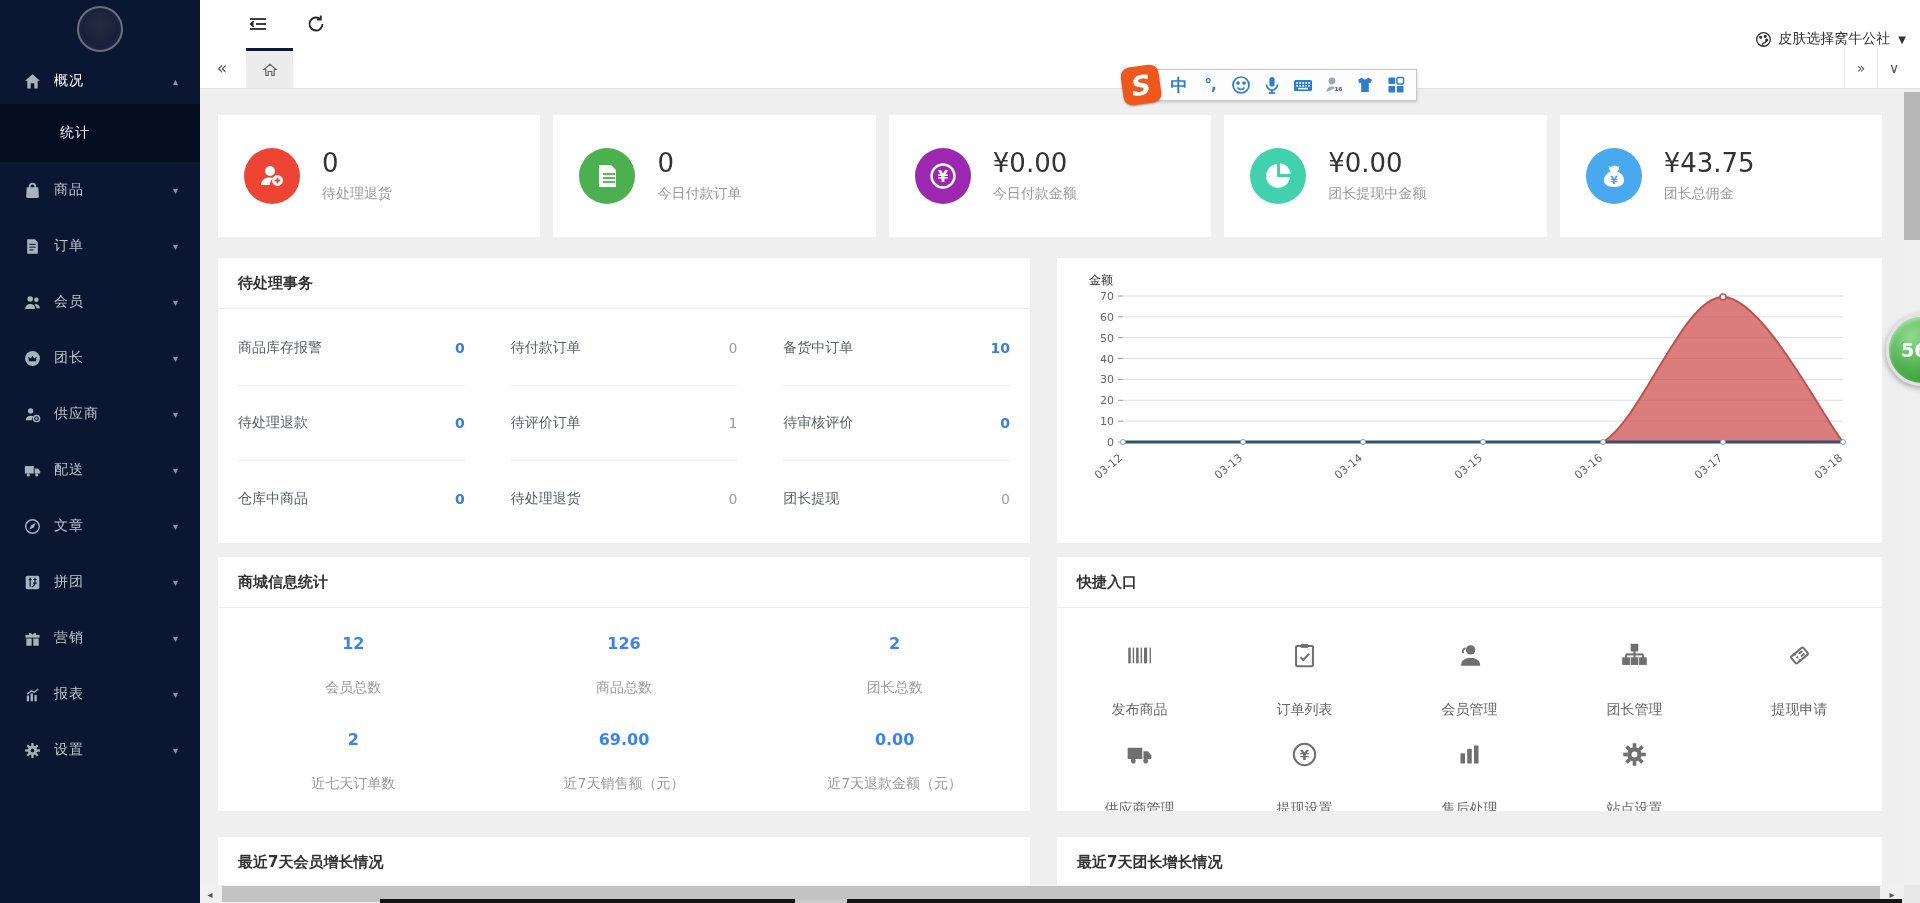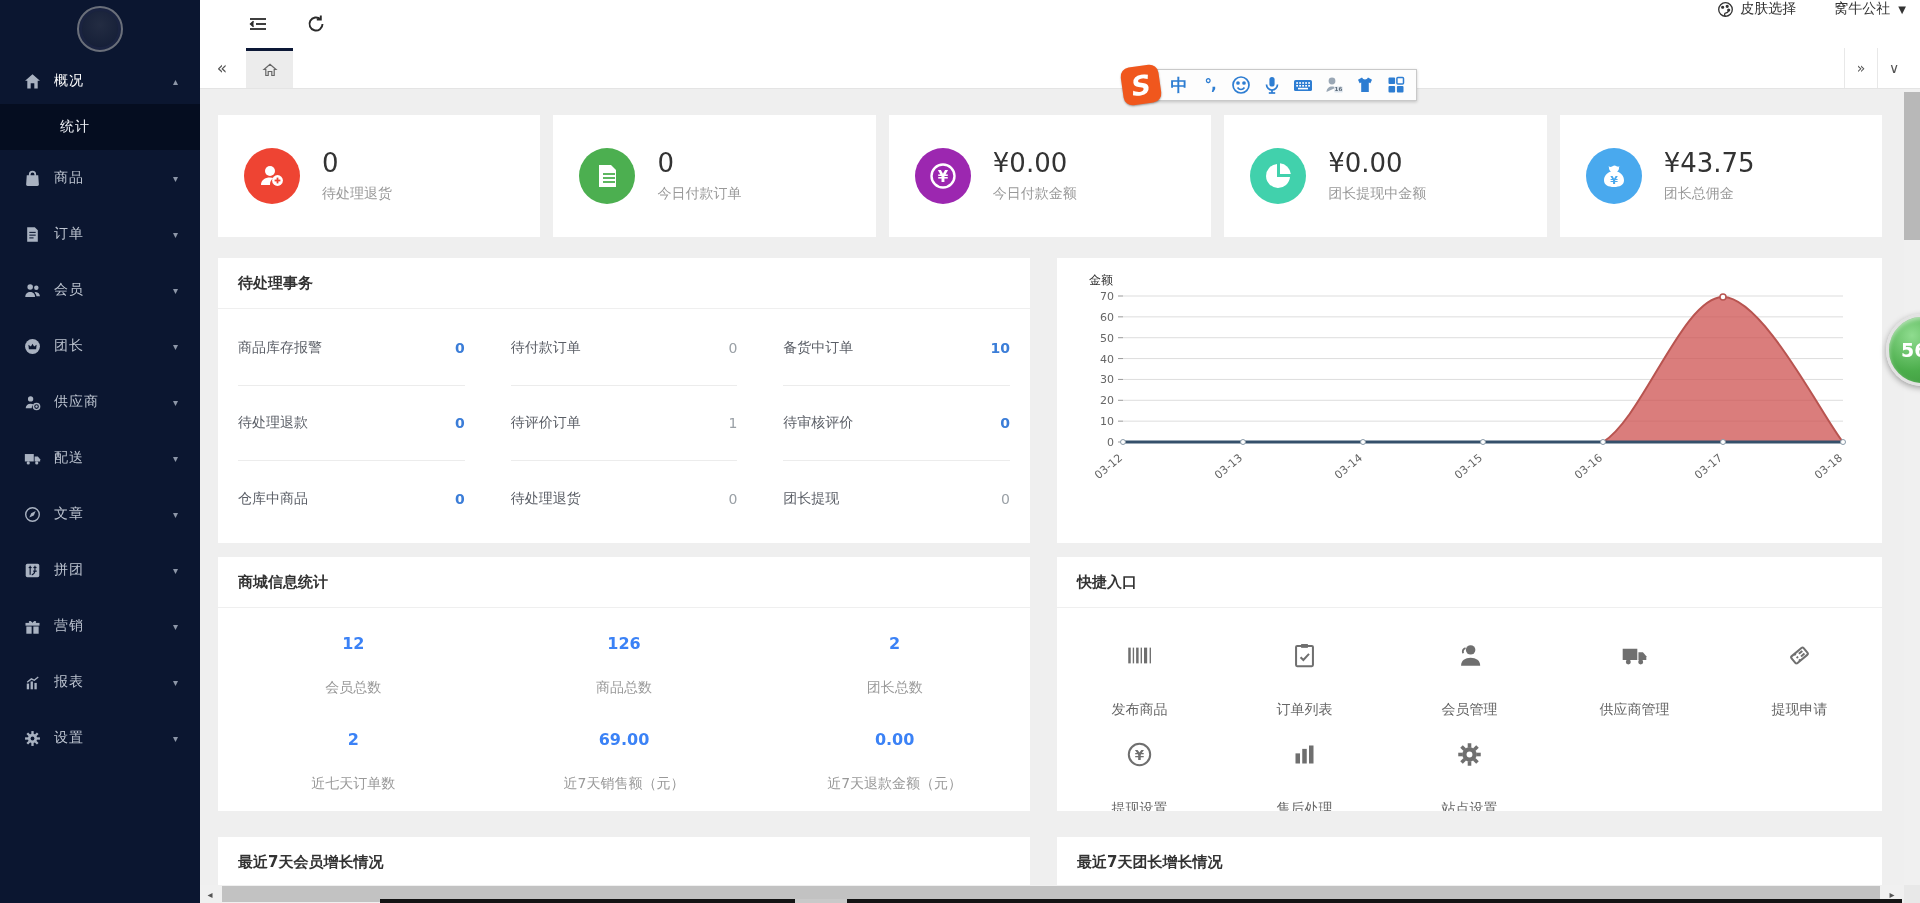--- a/index.html
+++ b/index.html
@@ -5,31 +5,31 @@
   * { margin:0; padding:0; box-sizing:border-box; }
   html,body { width:1920px; height:903px; overflow:hidden; }
   body { font-family:"DejaVu Sans","Liberation Sans",sans-serif; font-size:14px; color:#333; background:#efefef; position:relative; }
 
   
   .sidebar { position:absolute; left:0; top:0; width:200px; height:903px; background:#0b1630; z-index:5; }
   .logo-wrap { height:58px; display:flex; align-items:center; justify-content:center; }
   .logo { width:46px; height:46px; border-radius:50%; border:2px solid #6a6f7a; background:radial-gradient(circle at 50% 40%, #232c42, #101a33); box-shadow:inset 0 0 0 3px #1a2340; }
   .si { height:56px; display:flex; align-items:center; padding:0 22px 0 24px; cursor:pointer; color:#bdc4d0; }
   .si.root-open { height:46px; color:#fff; }
-  .si.child-active { height:46px; background:#050d20; color:#eef1f6; padding-left:60px; }
+  .si.child-active { height:58px; background:#050d20; color:#eef1f6; padding-left:60px; }
   .si-ic { width:17px; height:17px; margin-right:13px; color:#a9b2c1; flex:none; }
   .si-ic svg { width:17px; height:17px; display:block; }
   .si-lb { flex:1; font-size:14px; letter-spacing:1px; }
   .si-cr { font-size:10px; color:#8d96a8; }
 
   
   .topbar { position:absolute; left:200px; top:0; width:1720px; height:48px; background:#fff; z-index:4; }
   .tb-ic { position:absolute; top:14px; width:20px; height:20px; color:#2a2a2a; cursor:pointer; }
   .tb-ic svg { width:20px; height:20px; display:block; }
-  .tb-right { position:absolute; right:14px; top:0; height:48px; display:flex; align-items:flex-start; gap:38px; }
+  .tb-right { position:absolute; right:14px; top:0; height:48px; display:flex; align-items:flex-end; }
   .skin { display:flex; align-items:center; gap:6px; color:#333; cursor:pointer; }
   .skin svg { width:17px; height:17px; }
   .account { display:flex; align-items:center; gap:8px; cursor:pointer; font-size:14px; }
   .account .caret { font-size:10px; color:#333; }
 
   
   .tabbar { position:absolute; left:200px; top:48px; width:1720px; height:41px; background:#fff; border-bottom:1px solid #e4e4e4; z-index:4; }
   .tab-coll { position:absolute; left:0; top:0; width:44px; height:40px; display:flex; align-items:center; justify-content:center; font-size:17px; color:#555; cursor:pointer; }
   .tab-home { position:absolute; left:46px; top:0; width:47px; height:40px; background:#ececec; border-top:3px solid #0c1836; display:flex; align-items:center; justify-content:center; cursor:pointer; }
   .tab-home svg { width:16px; height:16px; color:#666; }
@@ -552,41 +552,57 @@
               <svg viewBox="0 0 24 24" fill="currentColor">
                 <circle cx="13" cy="7" r="4.2"></circle>
                 <path d="M4.5 21c0-4.6 3.7-7 8.5-7s8.5 2.4 8.5 7Z"></path>
                 <path d="M8.5 5.5c-1.8.6-2.8 2.4-2.2 4.4" fill="none" stroke="currentColor" stroke-width="1.6"></path>
               </svg>
             </span>
           <span class="q-lb">会员管理</span>
         </div>
         <div class="q-cell">
           <span class="q-ic">
-              <svg viewBox="0 0 24 24" fill="currentColor">
-                <rect x="1.5" y="6" width="13" height="10"></rect>
-                <path d="M15.5 9h4l3 3.6V16h-7Z"></path>
-                <circle cx="6.5" cy="17.8" r="2.2"></circle>
-                <circle cx="17.5" cy="17.8" r="2.2"></circle>
-              </svg>
-            </span>
-          <span class="q-lb">供应商管理</span>
+              <svg viewBox="0 0 24 24" fill="none" stroke="currentColor" stroke-width="1.8">
+                <rect x="9.5" y="2.5" width="5" height="5" fill="currentColor"></rect>
+                <line x1="12" y1="7.5" x2="12" y2="11"></line>
+                <line x1="4.5" y1="11" x2="19.5" y2="11"></line>
+                <line x1="4.5" y1="11" x2="4.5" y2="14.5"></line>
+                <line x1="12" y1="11" x2="12" y2="14.5"></line>
+                <line x1="19.5" y1="11" x2="19.5" y2="14.5"></line>
+                <rect x="2" y="14.5" width="5" height="5" fill="currentColor"></rect>
+                <rect x="9.5" y="14.5" width="5" height="5" fill="currentColor"></rect>
+                <rect x="17" y="14.5" width="5" height="5" fill="currentColor"></rect>
+              </svg>
+            </span>
+          <span class="q-lb">团长管理</span>
         </div>
         <div class="q-cell">
           <span class="q-ic">
               <svg viewBox="0 0 24 24" fill="none" stroke="currentColor" stroke-width="1.8">
                 <g transform="rotate(-40 12 12)">
                   <rect x="5" y="8" width="14" height="8" rx="1.4"></rect>
                   <line x1="9.5" y1="8" x2="9.5" y2="16" stroke-dasharray="1.6 1.6"></line>
                   <line x1="12.5" y1="10.5" x2="16.5" y2="10.5"></line>
                   <line x1="12.5" y1="13.5" x2="16.5" y2="13.5"></line>
                 </g>
               </svg>
             </span>
           <span class="q-lb">提现申请</span>
+        </div>
+        <div class="q-cell">
+          <span class="q-ic">
+              <svg viewBox="0 0 24 24" fill="currentColor">
+                <rect x="1.5" y="6" width="13" height="10"></rect>
+                <path d="M15.5 9h4l3 3.6V16h-7Z"></path>
+                <circle cx="6.5" cy="17.8" r="2.2"></circle>
+                <circle cx="17.5" cy="17.8" r="2.2"></circle>
+              </svg>
+            </span>
+          <span class="q-lb">供应商管理</span>
         </div>
         <div class="q-cell">
           <span class="q-ic">
               <svg viewBox="0 0 24 24">
                 <circle cx="12" cy="12" r="9.5" fill="none" stroke="currentColor" stroke-width="1.8"></circle>
                 <text x="12" y="16.6" text-anchor="middle" font-size="12" font-weight="bold" fill="currentColor">¥</text>
               </svg>
             </span>
           <span class="q-lb">提现设置</span>
         </div>

